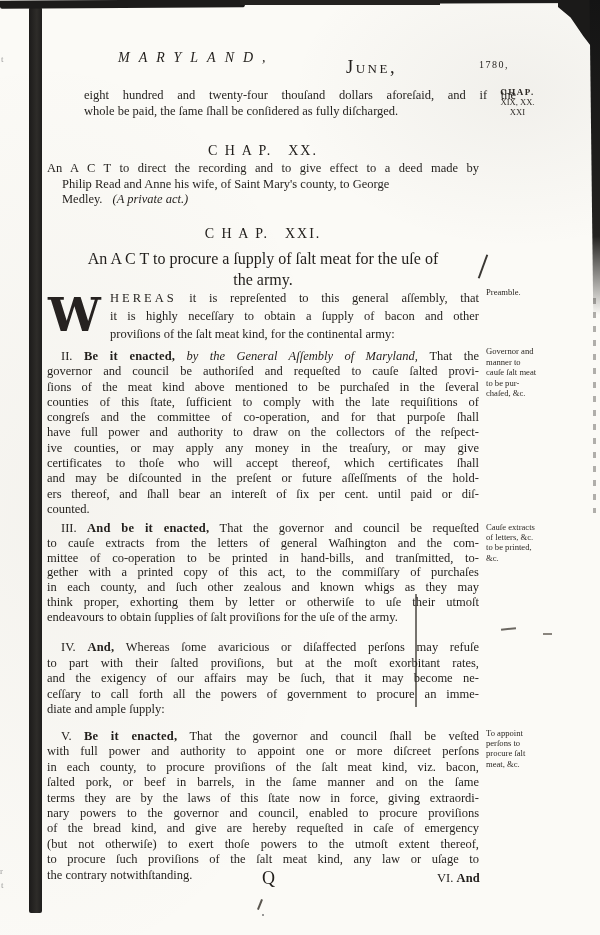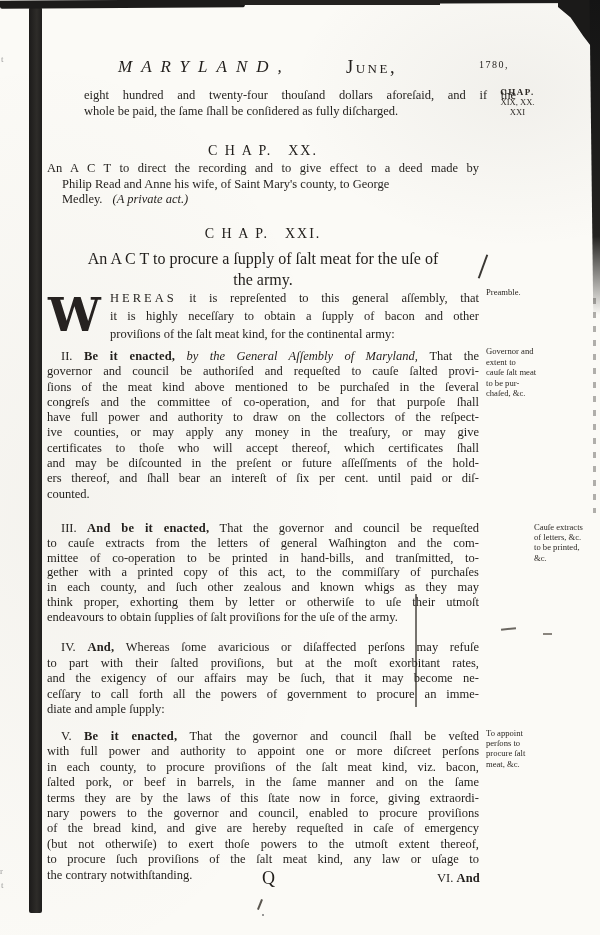--- a/index.html
+++ b/index.html
@@ -28,21 +28,21 @@
   .gap { margin-left:10px; }
   .caps-sp { letter-spacing:3px; }
   .dropcap {
     float:left; width:58px; height:50px; margin:5px 4px 0 1px;
     font-size:47px; line-height:42px; font-weight:bold;
     font-family:"DejaVu Serif",serif; color:#262220;
   }
   .chaphead { display:flex; justify-content:center; gap:16px;
     font-size:14px; letter-spacing:2px; color:#23201d; }
   .acttitle { font-size:16px; }
-  .hplace { left:118px; top:57px; font-size:17px; font-style:italic; letter-spacing:9px; }
+  .hplace { left:118px; top:50px; font-size:14px; font-style:italic; letter-spacing:9px; }
   .hmonth { left:346px; top:57px; font-size:18.5px; font-variant:small-caps; letter-spacing:2.5px; }
   .hyear  { left:479px; top:59px; font-size:10px; letter-spacing:1.5px; }
   .mnote { left:486px; width:63px; font-size:8.6px; line-height:10.2px; color:#2c2824; }
   .mnote .tline { text-align:left; text-align-last:left; }
   .mnote-chap .tline:first-child { letter-spacing:1.5px; font-weight:bold; font-size:9px; }
   .mnote-chap .tline { text-align:center; text-align-last:center; }
   .sig { left:262px; top:868px; font-size:18px; }
   .catchword { left:437px; top:871px; font-size:12.5px; }
   .ghost { position:absolute; color:#8d8d8d; font-size:9px; opacity:.85; }
 
@@ -97,26 +97,26 @@
   <div class="abs mnote mnote-chap" style="top:87px;">
       <div class="tline">CHAP.</div>
       <div class="tline">XIX, XX.</div>
       <div class="tline">XXI</div>
     </div>
   <div class="abs mnote" style="top:287px;">
       <div class="tline">Preamble.</div>
     </div>
   <div class="abs mnote" style="top:346px; line-height:10.5px;">
       <div class="tline">Governor and</div>
-      <div class="tline">extent to</div>
+      <div class="tline">manner to</div>
       <div class="tline">cauſe ſalt meat</div>
       <div class="tline">to be pur-</div>
       <div class="tline">chaſed, &amp;c.</div>
     </div>
-  <div class="abs mnote" style="top:522px;margin-left:48px;">
+  <div class="abs mnote" style="top:522px;">
       <div class="tline">Cauſe extracts</div>
       <div class="tline">of letters, &amp;c.</div>
       <div class="tline">to be printed,</div>
       <div class="tline">&amp;c.</div>
     </div>
   <div class="abs mnote" style="top:728px;">
       <div class="tline">To appoint</div>
       <div class="tline">perſons to</div>
       <div class="tline">procure ſalt</div>
       <div class="tline">meat, &amp;c.</div>
@@ -157,20 +157,21 @@
         <div class="tline">it is highly neceſſary to obtain a ſupply of bacon and other</div>
         <div class="tline">proviſions of the ſalt meat kind, for the continental army:</div>
       </div>
   </div>
 
   <div class="abs col" style="top:349px; line-height:15.3px;">
     <div class="tline l1 ind"><span>II. </span><span class="bl">Be it enacted,</span><span class="it"> by the General Aſſembly of Maryland, </span><span>That the</span></div>
     <div class="jlines">
         <div class="tline">governor and council be authoriſed and requeſted to cauſe ſalted provi-</div>
         <div class="tline">ſions of the meat kind above mentioned to be purchaſed in the ſeveral</div>
+        <div class="tline">counties of this ſtate, ſufficient to comply with the late requiſitions of</div>
         <div class="tline">congreſs and the committee of co-operation, and for that purpoſe ſhall</div>
         <div class="tline">have full power and authority to draw on the collectors of the reſpect-</div>
         <div class="tline">ive counties, or may apply any money in the treaſury, or may give</div>
         <div class="tline">certificates to thoſe who will accept thereof, which certificates ſhall</div>
         <div class="tline">and may be diſcounted in the preſent or future aſſeſſments of the hold-</div>
         <div class="tline">ers thereof, and ſhall bear an intereſt of ſix per cent. until paid or diſ-</div>
         <div class="tline">counted.</div>
       </div>
   </div>
 

